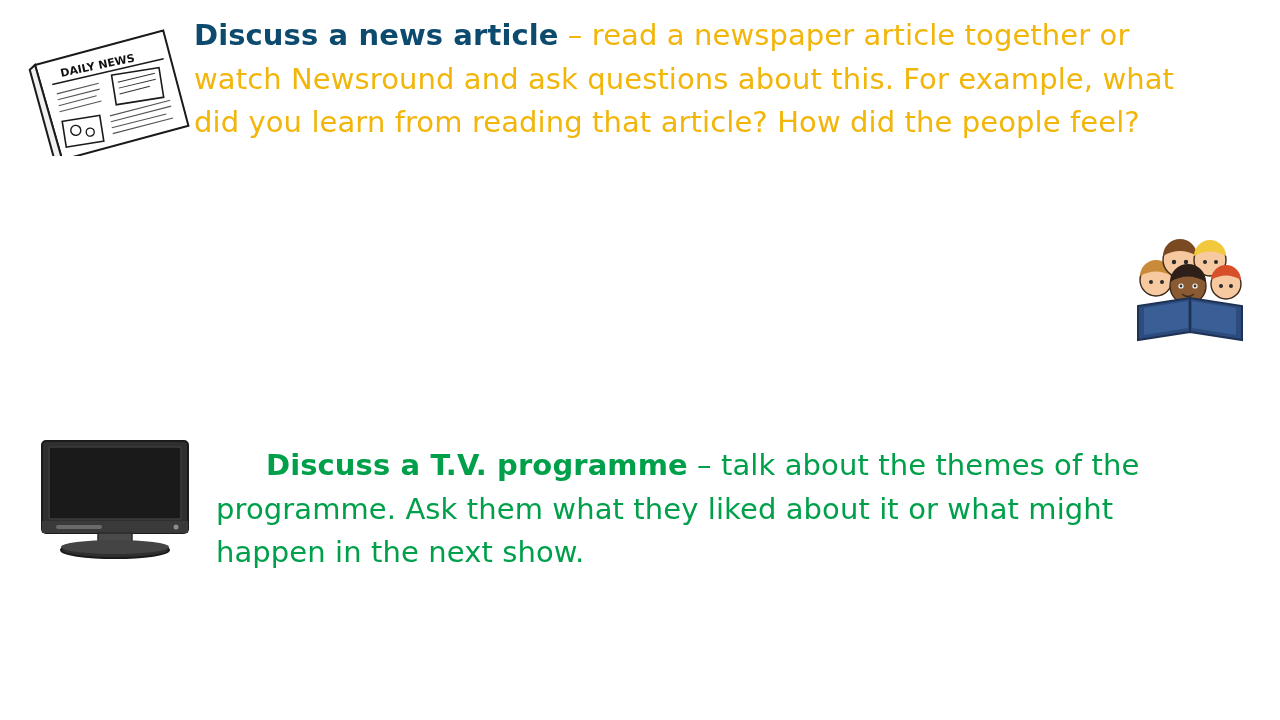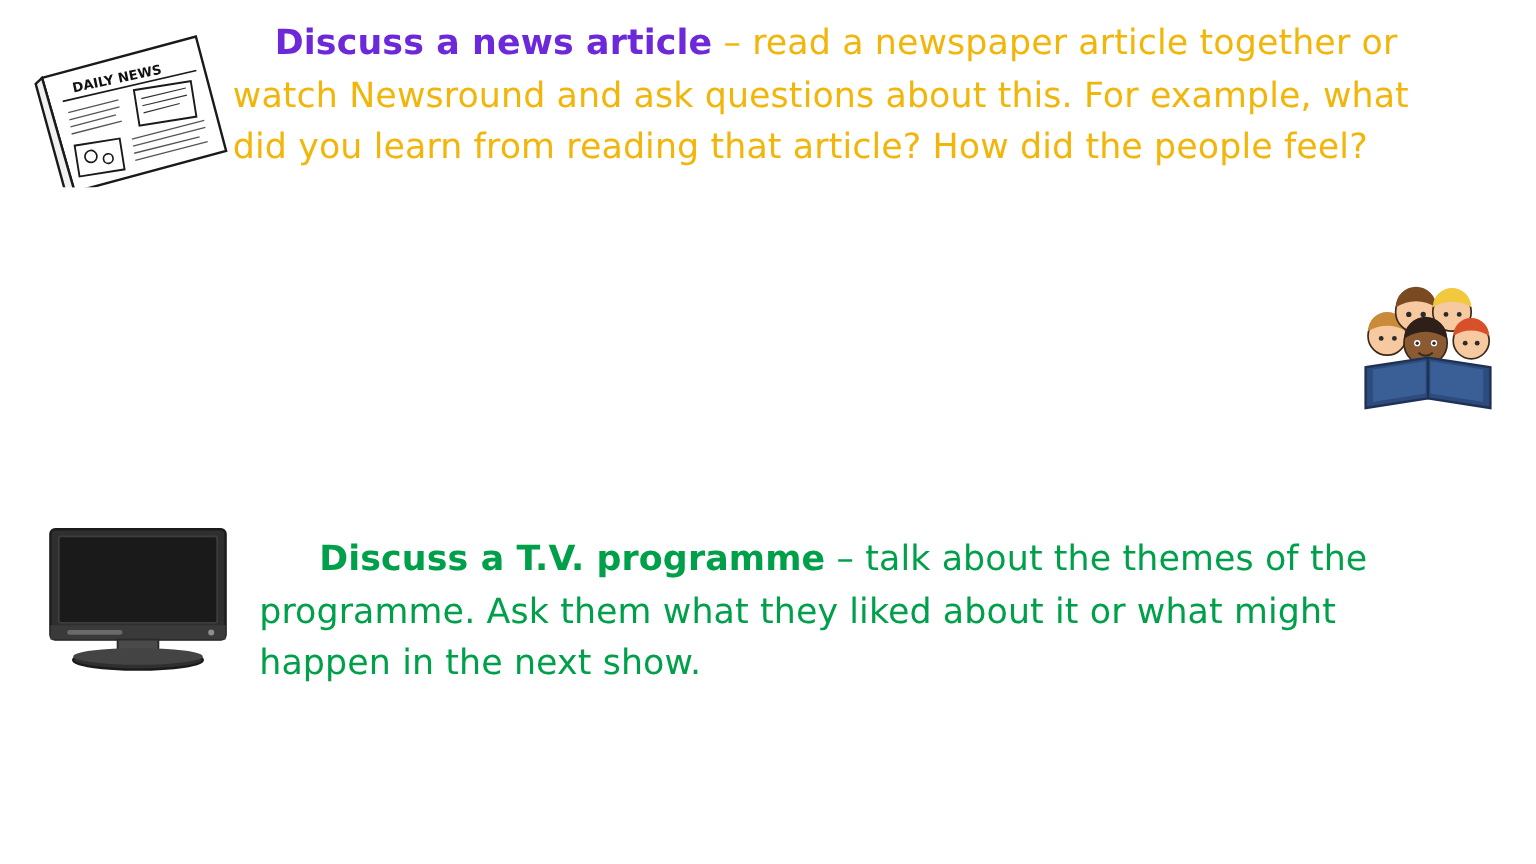--- a/index.html
+++ b/index.html
@@ -38,22 +38,21 @@
   
   #block-news {
     left: 194px;
     top: 14px;
     width: 1020px;
   }
   #block-news .block-text {
     color: #f2b50a;
   }
   #block-news .block-text .lead {
-    color: #6d28d9;
-    margin-left: 35px;
+    color: #0c4a6e;
   }
 
   #news-icon {
     position: absolute;
     left: 22px;
     top: 26px;
     width: 170px;
     height: 130px;
   }
 

